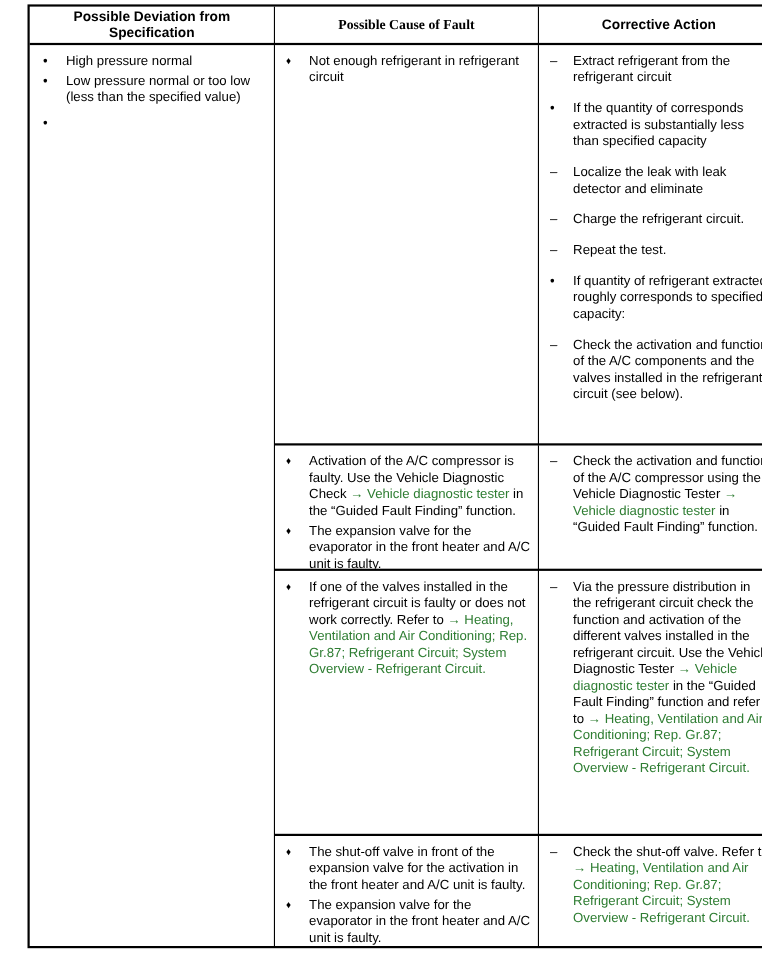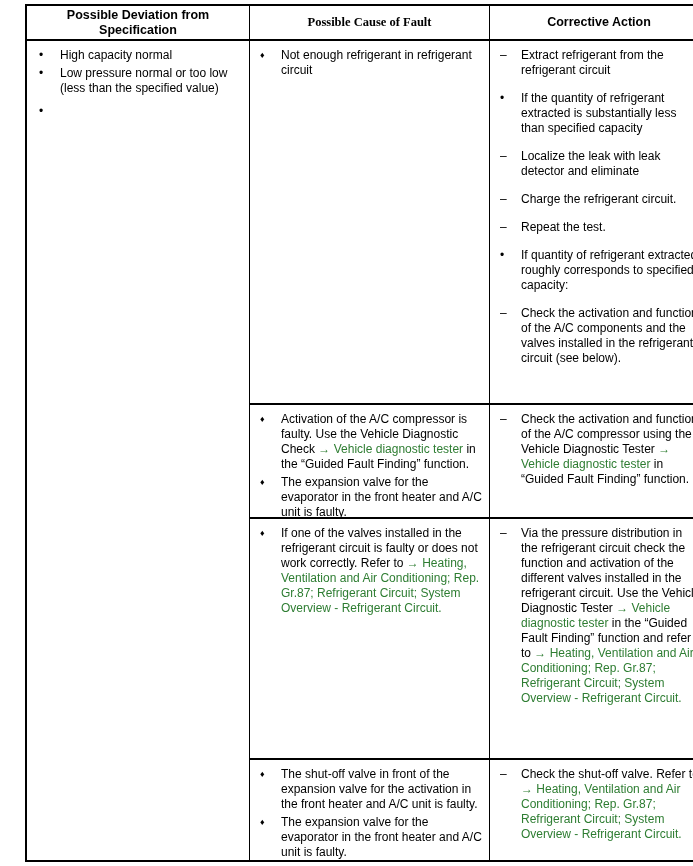--- a/index.html
+++ b/index.html
@@ -80,21 +80,21 @@
 <div class="page">
   <div class="doc-table">
 
     <div class="hcell" style="grid-column:1;grid-row:1;">Possible Deviation from Specification</div>
     <div class="hcell" style="grid-column:2;grid-row:1;font-family:Liberation Serif, serif;">Possible Cause of Fault</div>
     <div class="hcell last" style="grid-column:3;grid-row:1;">Corrective Action</div>
 
     <div class="dev-cell">
         <div class="item">
           <span class="bullet b-dot">•</span>
-          <span class="txt"><span>High capacity normal</span></span>
+          <span class="txt"><span>High pressure normal</span></span>
         </div>
         <div class="item">
           <span class="bullet b-dot">•</span>
           <span class="txt"><span>Low pressure normal or too low (less than the specified value)</span></span>
         </div>
         <div class="item space-before">
           <span class="bullet b-dot">•</span>
         </div>
       </div>
 
@@ -104,21 +104,21 @@
           <span class="txt"><span>Not enough refrigerant in refrigerant circuit</span></span>
         </div>
       </div>
     <div class="cell last-col" style="grid-column:3;grid-row:2;">
         <div class="item loose">
           <span class="bullet b-dash">–</span>
           <span class="txt"><span>Extract refrigerant from the refrigerant circuit</span></span>
         </div>
         <div class="item loose">
           <span class="bullet b-dot">•</span>
-          <span class="txt"><span>If the quantity of refrigerant extracted is substantially less than specified capacity</span></span>
+          <span class="txt"><span>If the quantity of corresponds extracted is substantially less than specified capacity</span></span>
         </div>
         <div class="item loose">
           <span class="bullet b-dash">–</span>
           <span class="txt"><span>Localize the leak with leak detector and eliminate</span></span>
         </div>
         <div class="item loose">
           <span class="bullet b-dash">–</span>
           <span class="txt"><span>Charge the refrigerant circuit.</span></span>
         </div>
         <div class="item loose">

